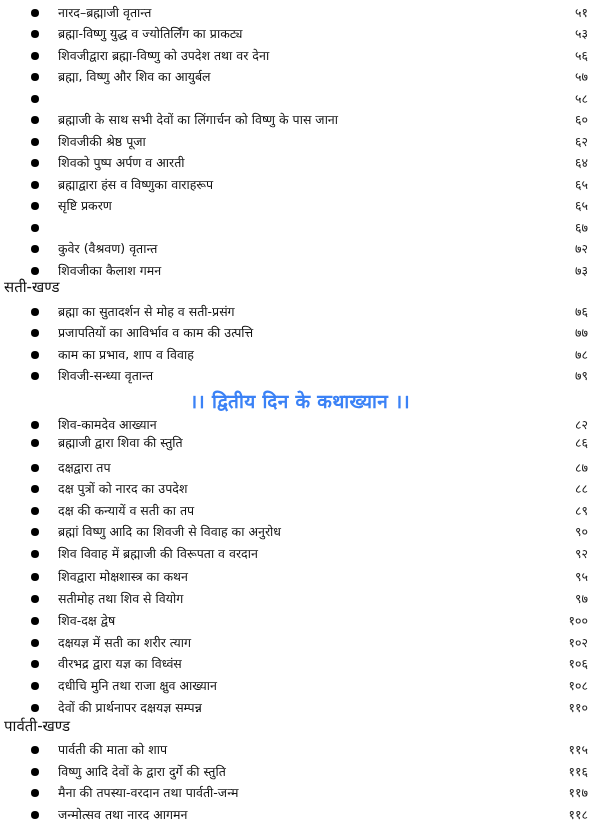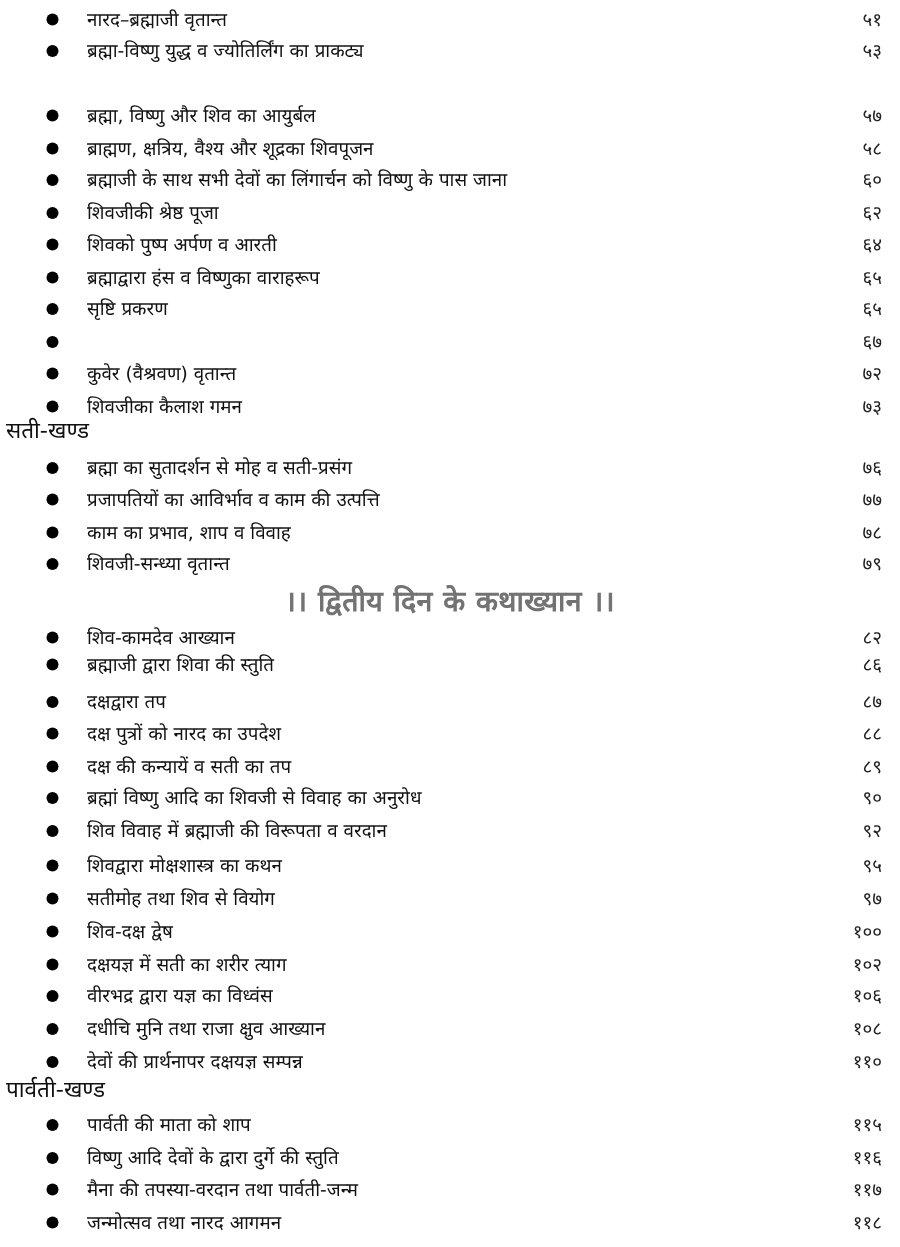--- a/index.html
+++ b/index.html
@@ -23,47 +23,51 @@
     .page-num {
       position: absolute; right: 12px; font-size: 12.5px; line-height: 21px;
       text-align: center; color: #222; white-space: nowrap;
     }
     .section-title {
       position: absolute; left: 4px; font-size: 15px; font-weight: normal;
       line-height: 22px; white-space: nowrap; color: #111;
     }
     .day-title {
       position: absolute; left: 0; width: 600px; text-align: center;
-      font-size: 19px; font-weight: bold; line-height: 28px; color: #737373;
+      font-size: 19px; font-weight: bold; line-height: 28px; color: #3b82f6;
       letter-spacing: 0.3px;
     }
   </style>
 </head>
 <body>
 
 <div class="page">
 
   <div class="row" style="top:2px">
       <span class="bullet"></span>
       <span class="entry-text">नारद–ब्रह्माजी वृतान्त</span>
       <span class="page-num">५१</span>
     </div>
   <div class="row" style="top:23px">
       <span class="bullet"></span>
       <span class="entry-text">ब्रह्मा-विष्णु युद्ध व ज्योतिर्लिंग का प्राकट्य</span>
       <span class="page-num">५३</span>
     </div>
+  <div class="row" style="top:45px">
+      <span class="bullet"></span>
+      <span class="entry-text">शिवजीद्वारा ब्रह्मा-विष्णु को उपदेश तथा वर देना</span>
+      <span class="page-num">५६</span>
+    </div>
   <div class="row" style="top:66px">
       <span class="bullet"></span>
       <span class="entry-text">ब्रह्मा, विष्णु और शिव का आयुर्बल</span>
       <span class="page-num">५७</span>
     </div>
   <div class="row" style="top:88px">
       <span class="bullet"></span>
-      <span class="entry-text">ब्राह्मण, क्षत्रिय, वैश्य और शूद्रका शिवपूजन</span>
       <span class="page-num">५८</span>
     </div>
   <div class="row" style="top:109px">
       <span class="bullet"></span>
       <span class="entry-text">ब्रह्माजी के साथ सभी देवों का लिंगार्चन को विष्णु के पास जाना</span>
       <span class="page-num">६०</span>
     </div>
   <div class="row" style="top:131px">
       <span class="bullet"></span>
       <span class="entry-text">शिवजीकी श्रेष्ठ पूजा</span>

